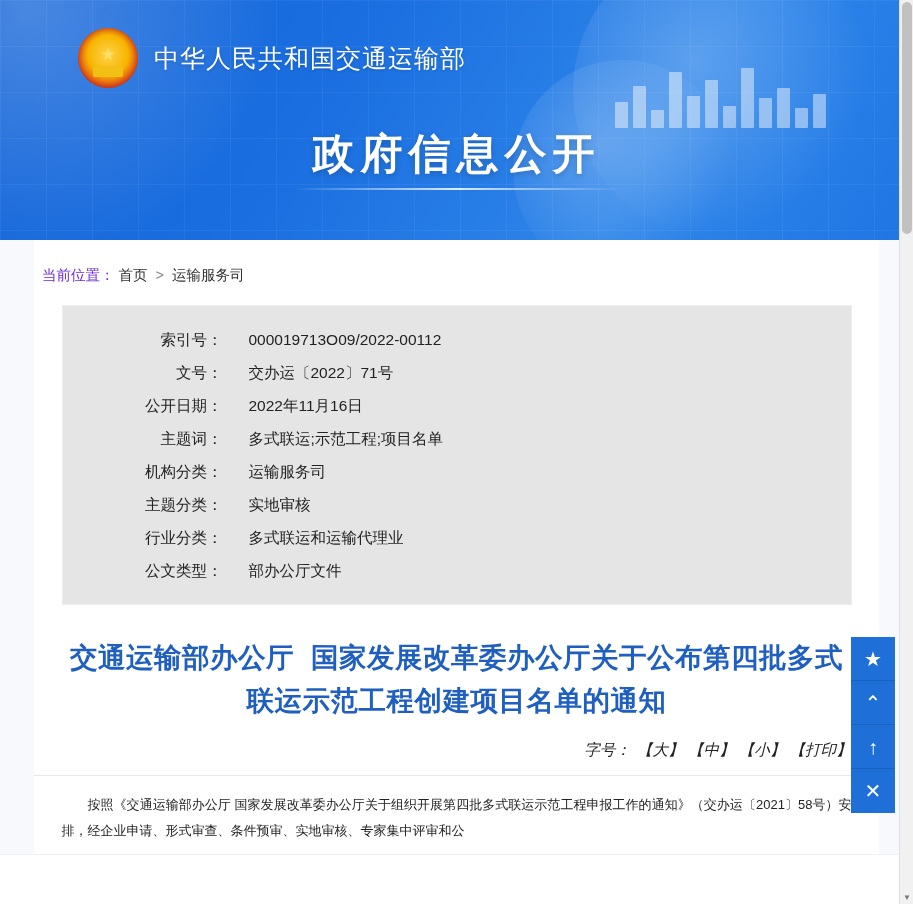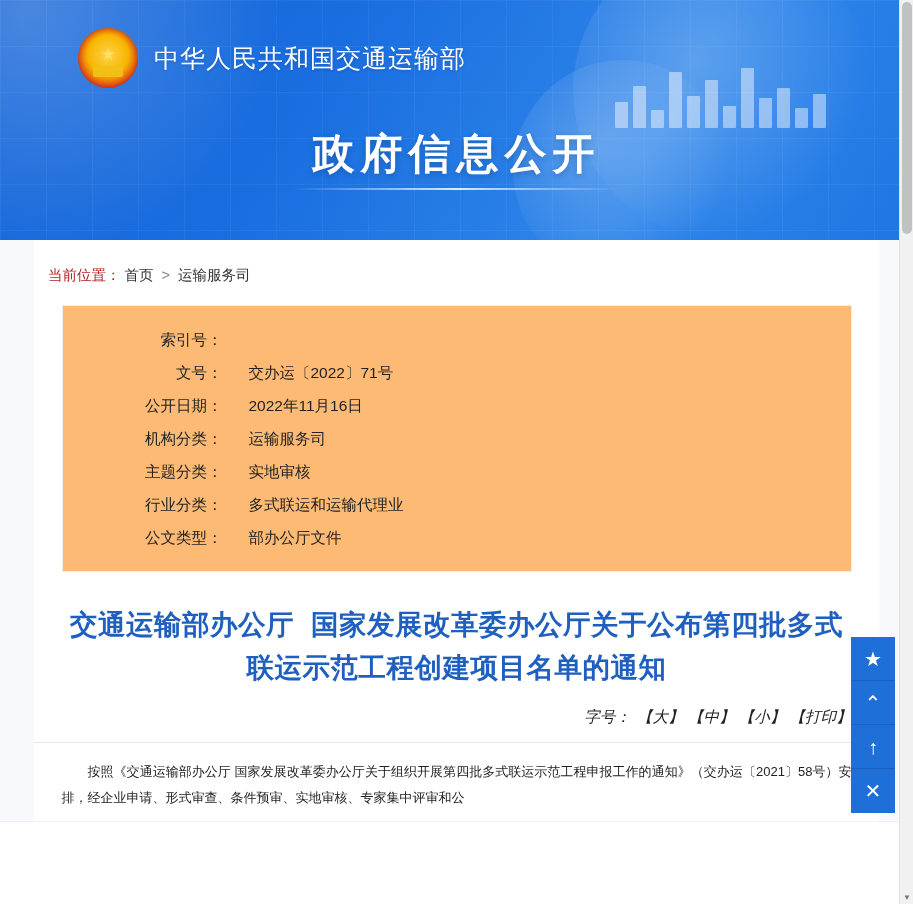--- a/index.html
+++ b/index.html
@@ -114,30 +114,30 @@
     width: 845px;
     margin: 0 auto;
     background: #ffffff;
     padding: 0 0 10px 0;
   }
   .breadcrumb {
     padding: 26px 0 20px 8px;
     font-size: 14.5px;
     color: #333333;
   }
-  .breadcrumb .label { color: #b91c1c; margin-left: 6px; }
+  .breadcrumb .label { color: #6d28d9; }
   .breadcrumb a { color: #333; text-decoration: none; }
   .breadcrumb .sep { color: #888; margin: 0 4px; }
   .breadcrumb .cur { color: #333; }
 
   
   .meta-box {
     width: 790px;
     margin: 0 auto;
-    background: #fdba74;
+    background: #e5e5e5;
     border: 1px solid #eceef1;
     padding: 18px 16px 16px 0;
   }
   .meta-row {
     display: flex;
     align-items: baseline;
     padding: 6px 0;
   }
   .meta-key {
     width: 186px;
@@ -279,28 +279,33 @@
       <div class="breadcrumb">
         <span class="label">当前位置：</span>
         <a href="#">首页</a>
         <span class="sep">&gt;</span>
         <a href="#" class="cur">运输服务司</a>
       </div>
 
       <div class="meta-box">
         <div class="meta-row">
           <div class="meta-key">索引号：</div>
+          <div class="meta-val">000019713O09/2022-00112</div>
         </div>
         <div class="meta-row">
           <div class="meta-key">文号：</div>
           <div class="meta-val">交办运〔2022〕71号</div>
         </div>
         <div class="meta-row">
           <div class="meta-key">公开日期：</div>
           <div class="meta-val">2022年11月16日</div>
+        </div>
+        <div class="meta-row">
+          <div class="meta-key">主题词：</div>
+          <div class="meta-val">多式联运;示范工程;项目名单</div>
         </div>
         <div class="meta-row">
           <div class="meta-key">机构分类：</div>
           <div class="meta-val">运输服务司</div>
         </div>
         <div class="meta-row">
           <div class="meta-key">主题分类：</div>
           <div class="meta-val">实地审核</div>
         </div>
         <div class="meta-row">

